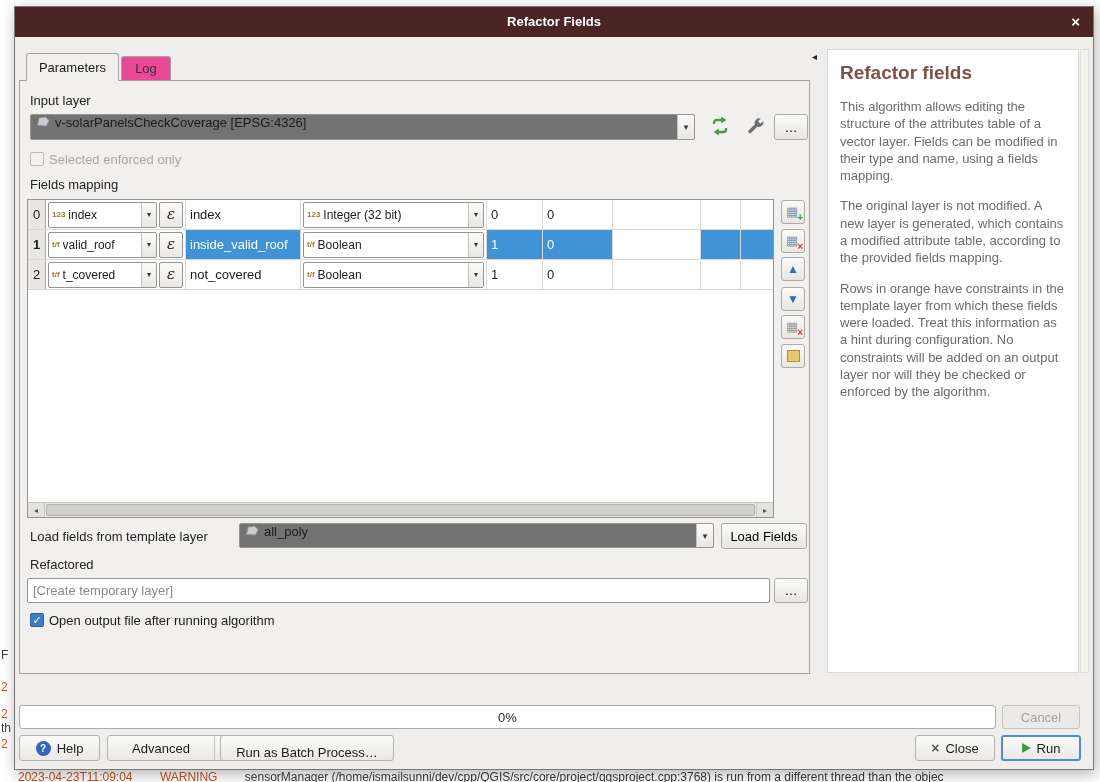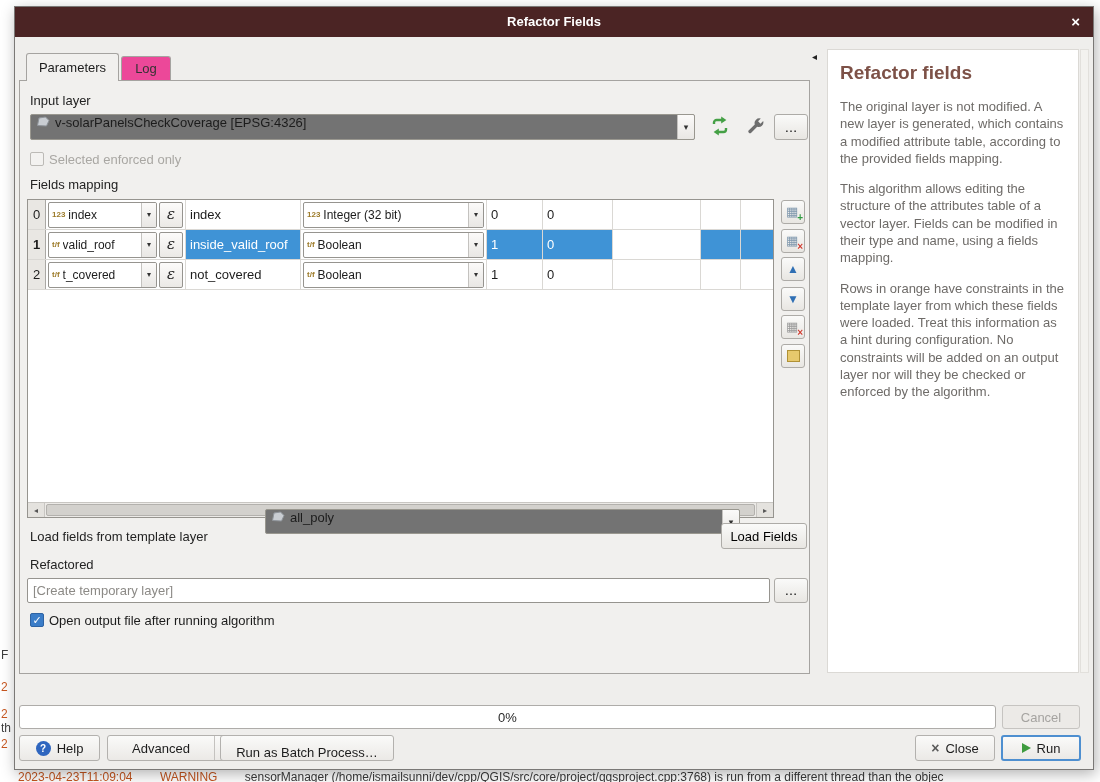--- a/index.html
+++ b/index.html
@@ -280,21 +280,21 @@
         </button>
         <button class="side-btn" id="side-btn-5">
           <span class="grid-base gray">▦</span>
           <span class="ovl red">×</span>
         </button>
         <button class="side-btn" id="side-btn-6">
           <span class="yellow-ico"></span>
         </button>
 
         <div class="flabel" style="left:10px;top:448px;">Load fields from template layer</div>
-        <div class="combo" style="left:219px;top:428px;width:475px;height:25px;margin-left:26px;">
+        <div class="combo" style="left:219px;top:442px;width:475px;height:25px;">
           <span class="poly-ico">
             <svg width="16" height="13" viewBox="0 0 16 13">
                 <path d="M2.5 10.5 L4 3 L10.5 2 L14 5.5 L11.5 11 Z" fill="#c9cdd2" stroke="#8f949a"></path>
               </svg>
           </span>
           <span class="c-txt">all_poly</span>
           <span class="c-arrow">▾</span>
         </div>
         <button class="mini-btn" style="left:701px;top:442px;width:86px;height:26px;">Load Fields</button>
 
@@ -303,22 +303,22 @@
         <button class="mini-btn" style="left:754px;top:497px;width:34px;height:25px;">…</button>
 
         <span class="cb checked" style="left:10px;top:532px;">✓</span>
         <span class="cb-label" style="left:29px;top:532px;">Open output file after running algorithm</span>
 
       </div>
 
       <button id="collapse-arrow">◂</button>
       <div id="help-panel">
         <h2>Refactor fields</h2>
+        <p>This algorithm allows editing the structure of the attributes table of a vector layer. Fields can be modified in their type and name, using a fields mapping.</p>
         <p>The original layer is not modified. A new layer is generated, which contains a modified attribute table, according to the provided fields mapping.</p>
-        <p>This algorithm allows editing the structure of the attributes table of a vector layer. Fields can be modified in their type and name, using a fields mapping.</p>
         <p>Rows in orange have constraints in the template layer from which these fields were loaded. Treat this information as a hint during configuration. No constraints will be added on an output layer nor will they be checked or enforced by the algorithm.</p>
       </div>
       <div id="help-scrollbar"></div>
 
       <div id="progress-bar">
         <span>0%</span>
       </div>
       <button id="cancel-button">Cancel</button>
 
       <button class="fbtn" id="help-button">

